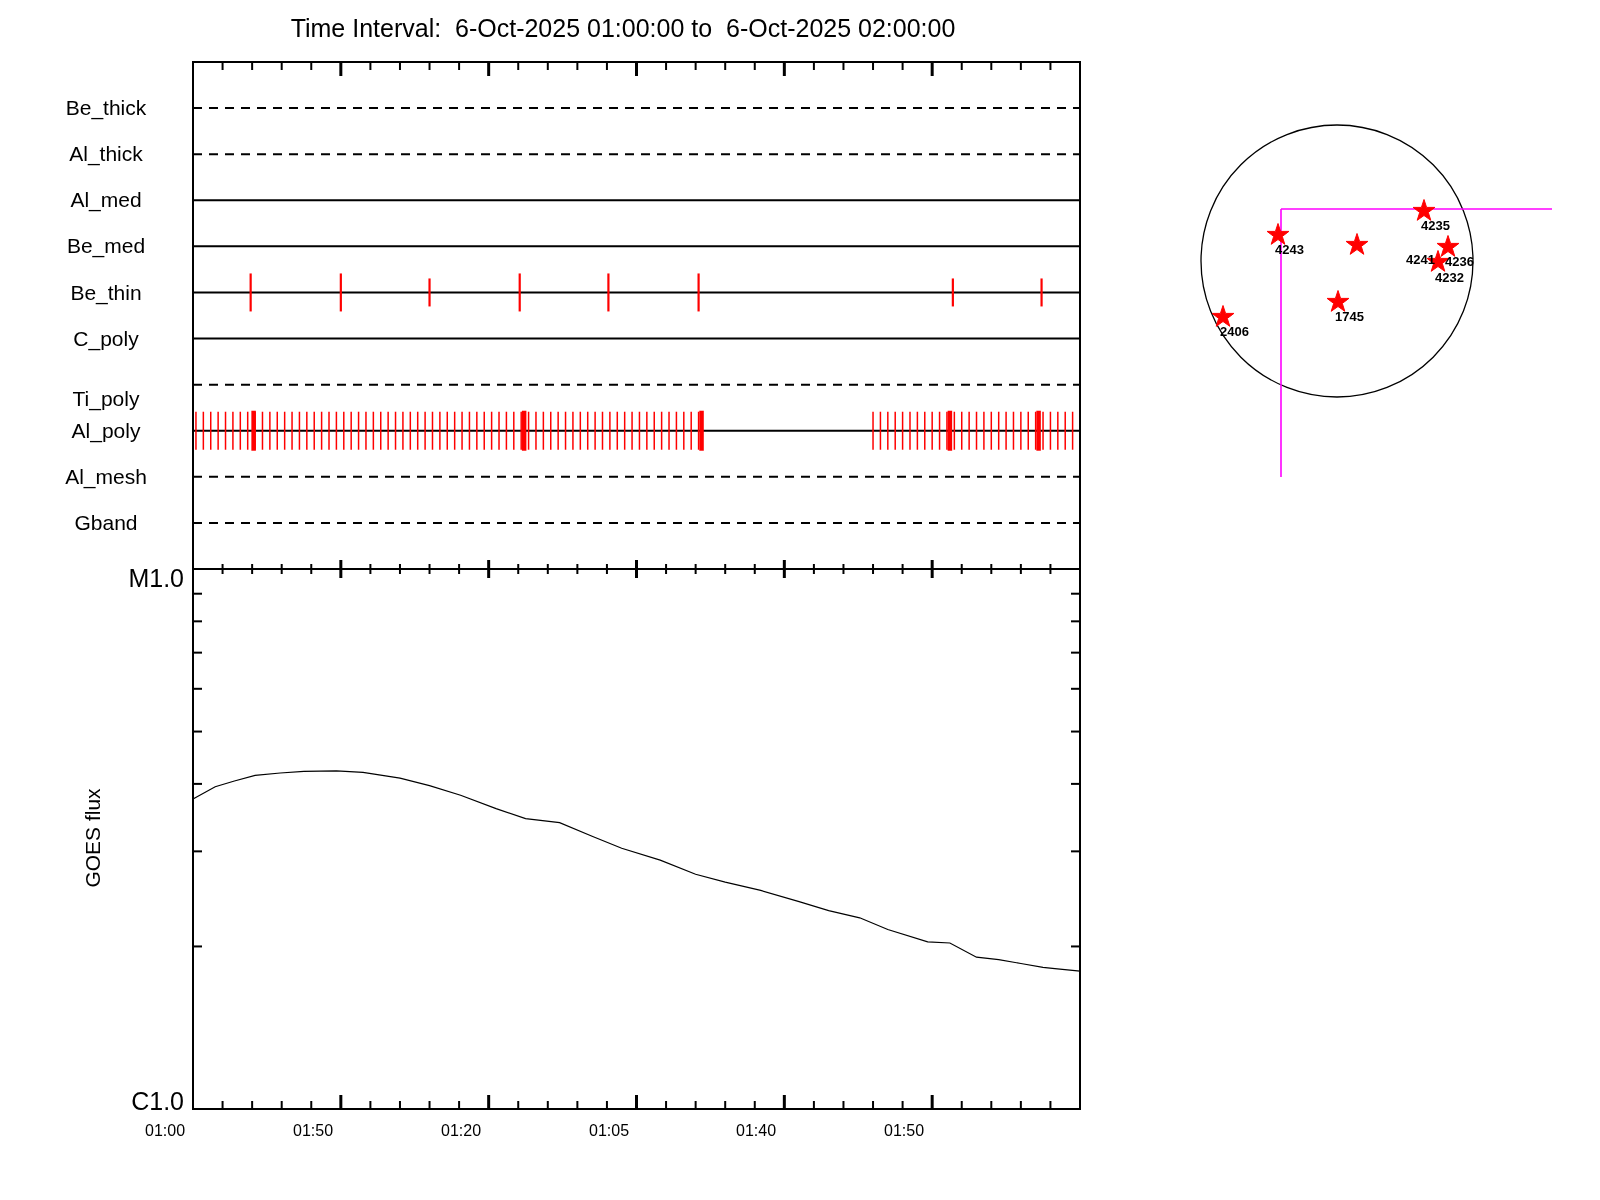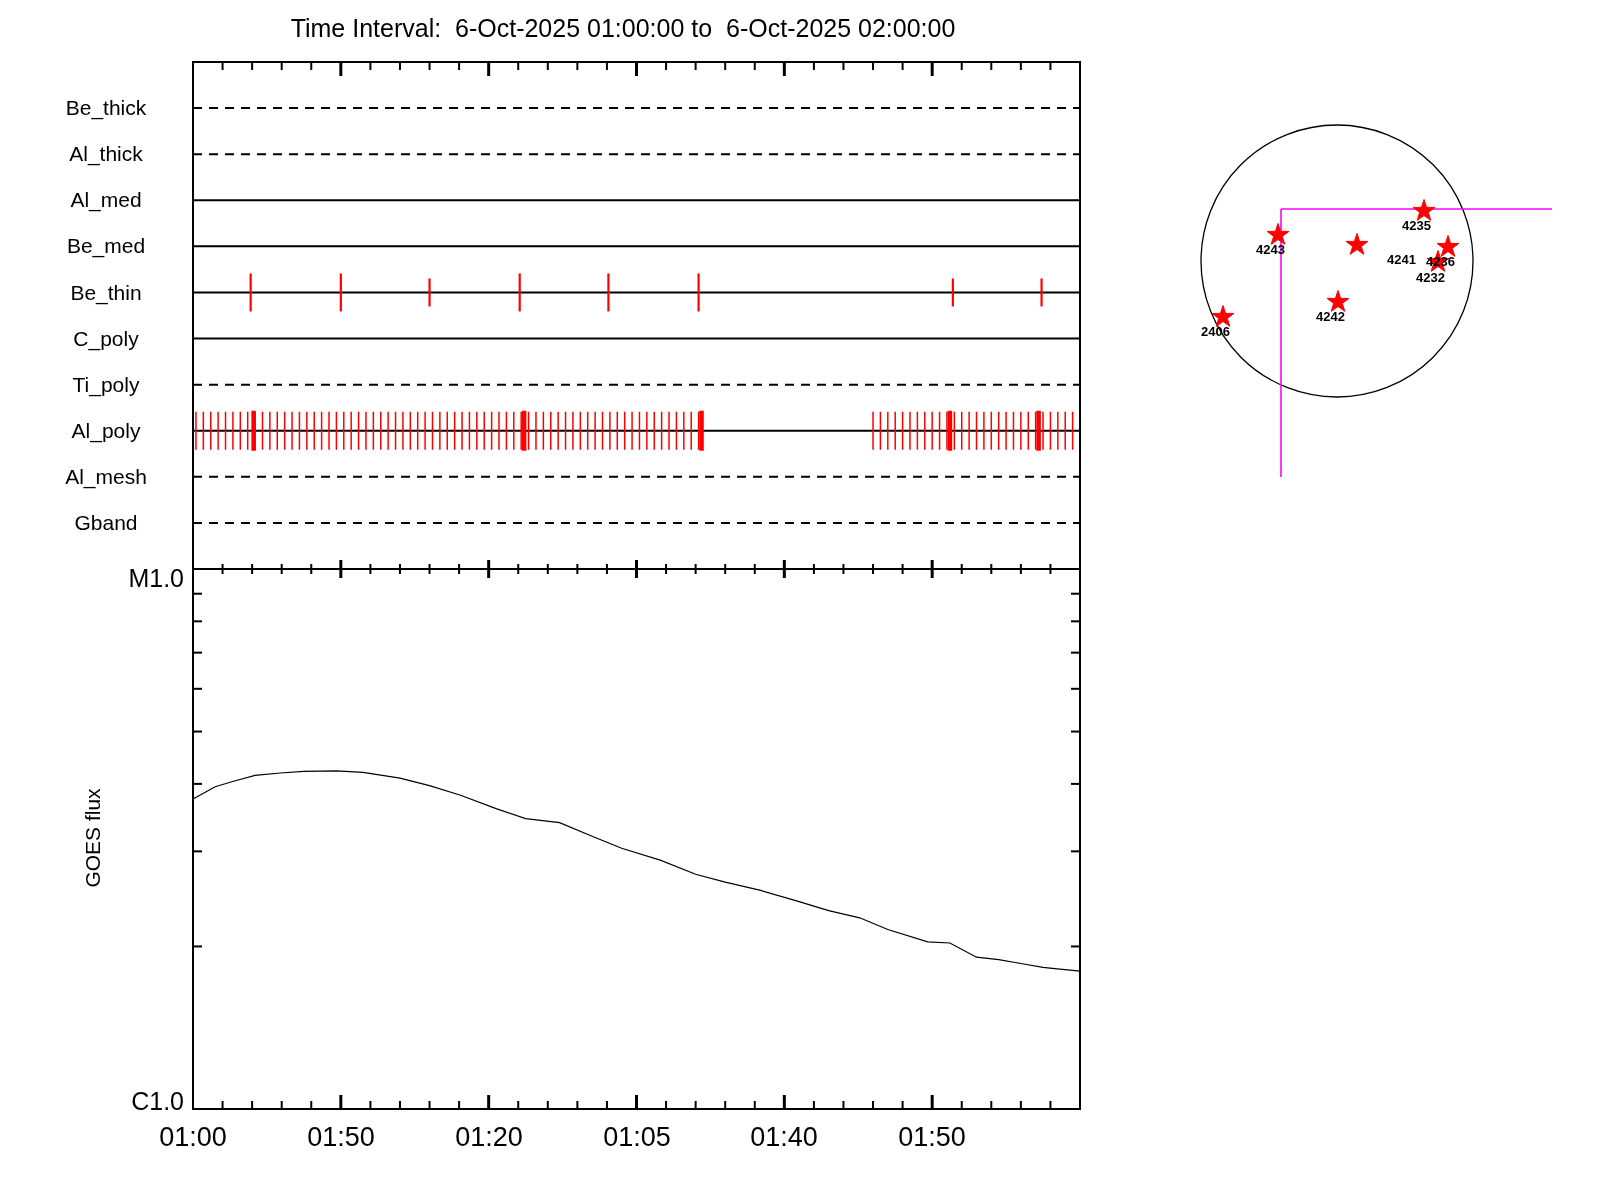--- a/index.html
+++ b/index.html
@@ -5,22 +5,22 @@
   html,body{margin:0;padding:0;background:#ffffff;}
   #page{position:relative;width:1600px;height:1200px;background:#ffffff;
         font-family:"Liberation Sans",sans-serif;color:#000;overflow:hidden;}
   #plot{position:absolute;left:0;top:0;}
   .lbl{position:absolute;color:#000;}
   #title{left:133px;top:14px;width:980px;text-align:center;font-size:25px;white-space:pre;}
   .rowlbl{left:30px;width:152px;text-align:center;font-size:21px;line-height:24px;}
   .ylbl{left:88px;width:96px;text-align:right;font-size:25px;line-height:24px;}
   #goesflux{left:13px;top:826px;width:160px;height:24px;text-align:center;font-size:21px;
             transform:rotate(-90deg);}
-  .xlbl{width:96px;text-align:center;font-size:27px;top:1122px;}
-  .arlbl{width:48px;text-align:left;font-size:13px;font-weight:bold;line-height:14px;}
+  .xlbl{width:96px;text-align:left;font-size:16px;top:1122px;}
+  .arlbl{width:48px;text-align:right;font-size:13px;font-weight:bold;line-height:14px;}
 </style>
 </head>
 <body>
 
 <div id="page">
 
   <svg id="plot" width="1600" height="1200">
       <line x1="193" y1="62" x2="193" y2="1109" stroke="#000000" stroke-width="2"></line>
       <line x1="1080" y1="62" x2="1080" y2="1109" stroke="#000000" stroke-width="2"></line>
       <line x1="192" y1="62" x2="1081" y2="62" stroke="#000000" stroke-width="2"></line>
@@ -267,36 +267,36 @@
     </svg>
 
   <div class="lbl" id="title">Time Interval:  6-Oct-2025 01:00:00 to  6-Oct-2025 02:00:00</div>
 
   <div class="lbl rowlbl" style="top:96px">Be_thick</div>
   <div class="lbl rowlbl" style="top:142px">Al_thick</div>
   <div class="lbl rowlbl" style="top:188px">Al_med</div>
   <div class="lbl rowlbl" style="top:234px">Be_med</div>
   <div class="lbl rowlbl" style="top:281px">Be_thin</div>
   <div class="lbl rowlbl" style="top:327px">C_poly</div>
-  <div class="lbl rowlbl" style="top:373px">Ti_poly</div>
+  <div class="lbl rowlbl" style="top:387px">Ti_poly</div>
   <div class="lbl rowlbl" style="top:419px">Al_poly</div>
   <div class="lbl rowlbl" style="top:465px">Al_mesh</div>
   <div class="lbl rowlbl" style="top:511px">Gband</div>
 
   <div class="lbl ylbl" style="top:566px">M1.0</div>
   <div class="lbl ylbl" style="top:1089px">C1.0</div>
   <div class="lbl" id="goesflux">GOES flux</div>
 
   <div class="lbl xlbl" style="left:145px">01:00</div>
   <div class="lbl xlbl" style="left:293px">01:50</div>
   <div class="lbl xlbl" style="left:441px">01:20</div>
   <div class="lbl xlbl" style="left:589px">01:05</div>
   <div class="lbl xlbl" style="left:736px">01:40</div>
   <div class="lbl xlbl" style="left:884px">01:50</div>
 
   <div class="lbl arlbl" style="left:1402px;top:219px">4235</div>
   <div class="lbl arlbl" style="left:1256px;top:243px">4243</div>
   <div class="lbl arlbl" style="left:1387px;top:253px">4241</div>
   <div class="lbl arlbl" style="left:1426px;top:255px">4236</div>
   <div class="lbl arlbl" style="left:1416px;top:271px">4232</div>
-  <div class="lbl arlbl" style="left:1316px;top:310px">4242</div>
+  <div class="lbl arlbl" style="left:1316px;top:310px">1745</div>
   <div class="lbl arlbl" style="left:1201px;top:325px">2406</div>
 </div>
 
 </body></html>

